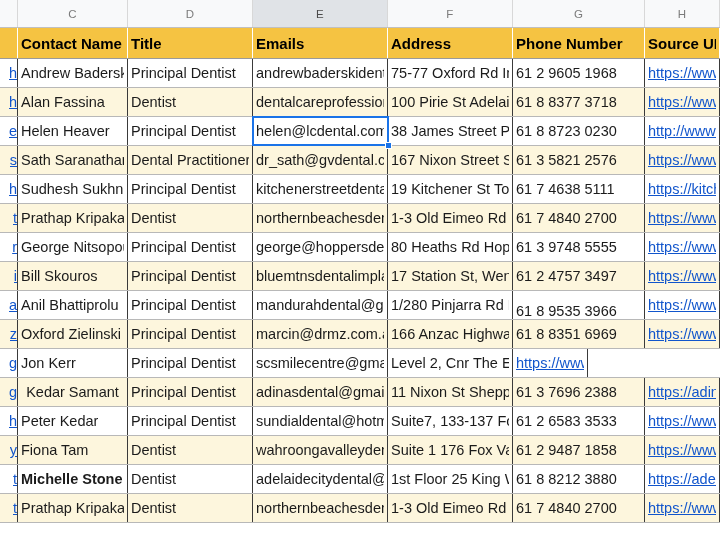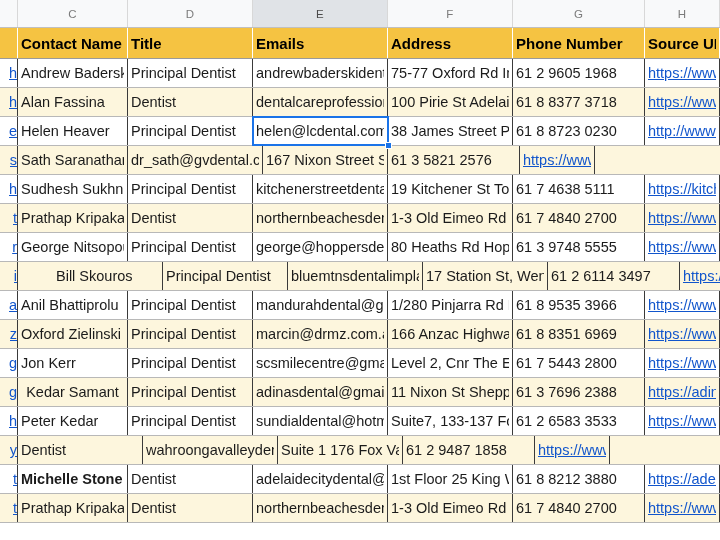--- a/index.html
+++ b/index.html
@@ -233,20 +233,23 @@
           <span class="txt">http://www.lcdental.com.au</span>
         </div>
       </div>
       <div class="row even">
         <div class="cell sliver" style="width: 18px;">
           <span class="txt">s</span>
         </div>
         <div class="cell" style="width: 110px;">
           <span class="txt">Sath Saranathan</span>
         </div>
+        <div class="cell" style="width: 125px;">
+          <span class="txt">Dental Practitioner</span>
+        </div>
         <div class="cell" style="width: 135px;">
           <span class="txt">dr_sath@gvdental.com.au</span>
         </div>
         <div class="cell" style="width: 125px;">
           <span class="txt">167 Nixon Street Shepparton VIC 3630</span>
         </div>
         <div class="cell" style="width: 132px;">
           <span class="txt">61 3 5821 2576</span>
         </div>
         <div class="cell link" style="width: 75px;">
@@ -319,34 +322,34 @@
           <span class="txt">61 3 9748 5555</span>
         </div>
         <div class="cell link" style="width: 75px;">
           <span class="txt">https://www.hoppersdental.com.au</span>
         </div>
       </div>
       <div class="row even">
         <div class="cell sliver" style="width: 18px;">
           <span class="txt">i</span>
         </div>
-        <div class="cell" style="width: 110px; margin-left: 35px;">
+        <div class="cell" style="width: 110px;">
           <span class="txt">Bill Skouros</span>
         </div>
         <div class="cell" style="width: 125px;">
           <span class="txt">Principal Dentist</span>
         </div>
         <div class="cell" style="width: 135px;">
           <span class="txt">bluemtnsdentalimplants@gmail.com</span>
         </div>
         <div class="cell" style="width: 125px;">
           <span class="txt">17 Station St, Wentworth Falls NSW 2782</span>
         </div>
         <div class="cell" style="width: 132px;">
-          <span class="txt">61 2 6114 3497</span>
+          <span class="txt">61 2 4757 3497</span>
         </div>
         <div class="cell link" style="width: 75px;">
           <span class="txt">https://www.bluemtnsdental.com.au</span>
         </div>
       </div>
       <div class="row odd">
         <div class="cell sliver" style="width: 18px;">
           <span class="txt">a</span>
         </div>
         <div class="cell" style="width: 110px;">
@@ -354,21 +357,21 @@
         </div>
         <div class="cell" style="width: 125px;">
           <span class="txt">Principal Dentist</span>
         </div>
         <div class="cell" style="width: 135px;">
           <span class="txt">mandurahdental@gmail.com</span>
         </div>
         <div class="cell" style="width: 125px;">
           <span class="txt">1/280 Pinjarra Rd Mandurah WA 6210</span>
         </div>
-        <div class="cell" style="width: 132px;">
+        <div class="cell" style="width: 132px; align-items: flex-end;">
           <span class="txt">61 8 9535 3966</span>
         </div>
         <div class="cell link" style="width: 75px;">
           <span class="txt">https://www.mandurahdental.com.au</span>
         </div>
       </div>
       <div class="row even">
         <div class="cell sliver" style="width: 18px;">
           <span class="txt">z</span>
         </div>
@@ -399,23 +402,20 @@
           <span class="txt">Jon Kerr</span>
         </div>
         <div class="cell" style="width: 125px;">
           <span class="txt">Principal Dentist</span>
         </div>
         <div class="cell" style="width: 135px;">
           <span class="txt">scsmilecentre@gmail.com</span>
         </div>
         <div class="cell" style="width: 125px;">
           <span class="txt">Level 2, Cnr The Esplanade QLD 4215</span>
-        </div>
-        <div class="cell" style="width: 132px;">
-          <span class="txt">61 7 5443 2800</span>
         </div>
         <div class="cell link" style="width: 75px;">
           <span class="txt">https://www.scsmilecentre.com.au</span>
         </div>
       </div>
       <div class="row even">
         <div class="cell sliver" style="width: 18px;">
           <span class="txt">g</span>
         </div>
         <div class="cell" style="width: 110px; justify-content: center;">
@@ -457,20 +457,23 @@
           <span class="txt">61 2 6583 3533</span>
         </div>
         <div class="cell link" style="width: 75px;">
           <span class="txt">https://www.sundialdental.com.au</span>
         </div>
       </div>
       <div class="row even">
         <div class="cell sliver" style="width: 18px;">
           <span class="txt">y</span>
         </div>
+        <div class="cell" style="width: 110px;">
+          <span class="txt">Fiona Tam</span>
+        </div>
         <div class="cell" style="width: 125px;">
           <span class="txt">Dentist</span>
         </div>
         <div class="cell" style="width: 135px;">
           <span class="txt">wahroongavalleydental@gmail.com</span>
         </div>
         <div class="cell" style="width: 125px;">
           <span class="txt">Suite 1 176 Fox Valley Rd NSW 2076</span>
         </div>
         <div class="cell" style="width: 132px;">

